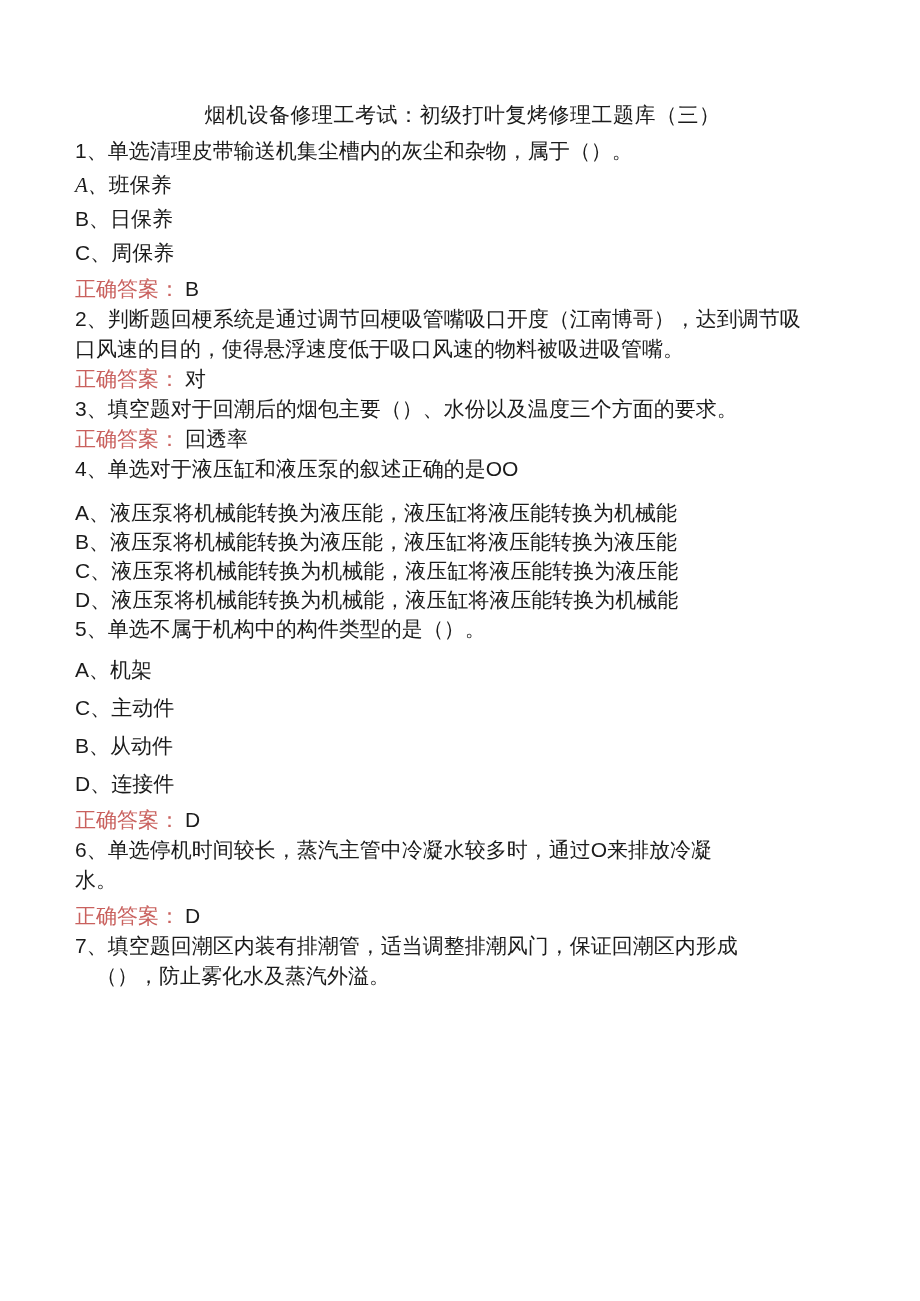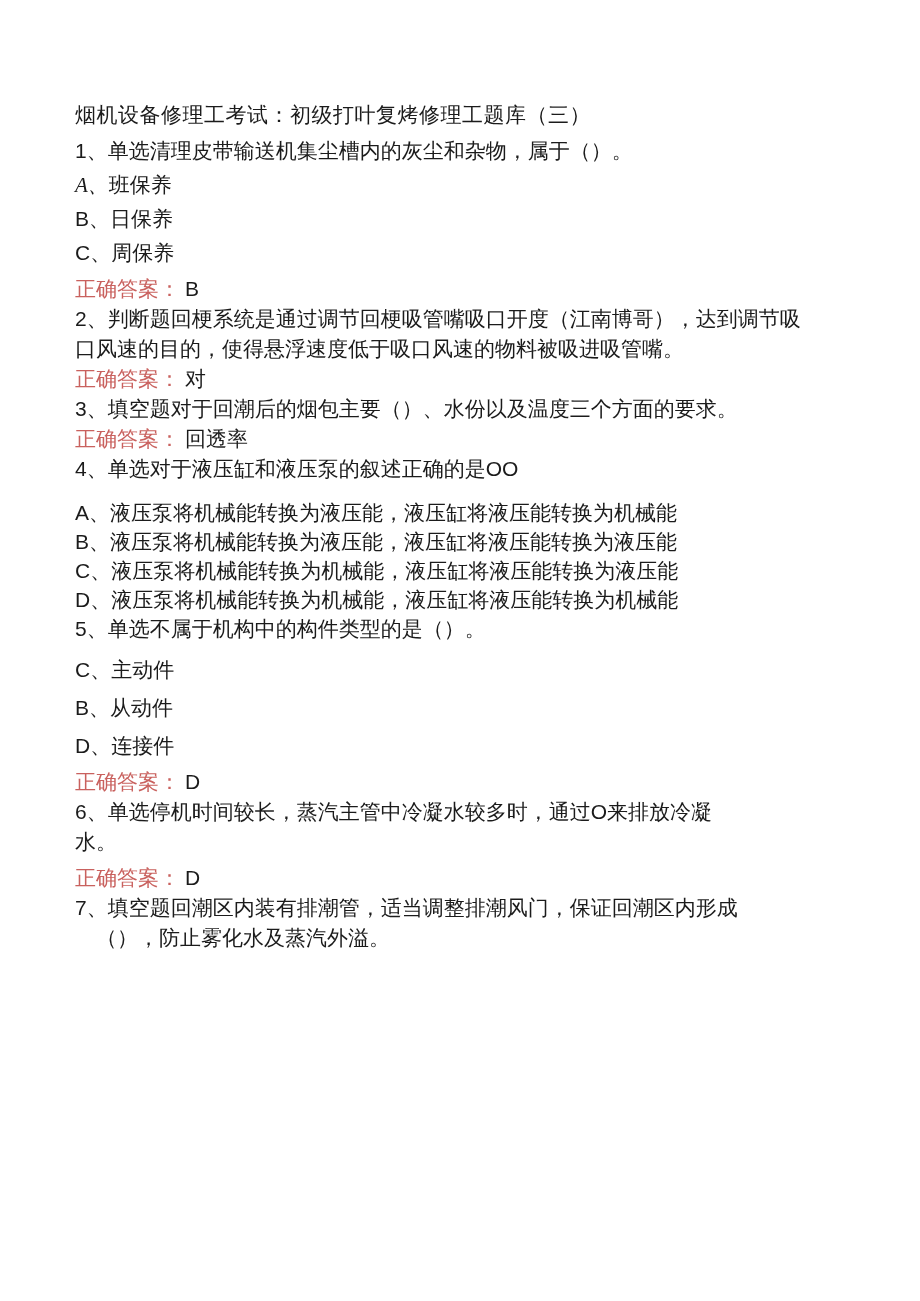--- a/index.html
+++ b/index.html
@@ -14,21 +14,21 @@
     height: 1301px;
     background: var(--page-bg);
     font-family: "Liberation Sans", "DejaVu Sans", sans-serif;
     color: var(--text-color);
     font-size: 21px;
     line-height: 30px;
     overflow: hidden;
   }
   .page { padding: 100px 70px 40px 75px; }
   .title {
-    text-align: left;
+    text-align: center;
     font-weight: normal;
     margin: 0 0 6px 0;
     letter-spacing: 0.5px;
   }
   .question { margin: 0; }
   .question-text { white-space: pre-line; }
   .options-list { margin-top: 2px; }
   .option { margin-top: 4px; }
   .question-1 .option:first-child::first-letter {
     font-style: italic;
@@ -77,20 +77,21 @@
         <div class="options-list">
           <div class="option">A、液压泵将机械能转换为液压能，液压缸将液压能转换为机械能</div>
           <div class="option">B、液压泵将机械能转换为液压能，液压缸将液压能转换为液压能</div>
           <div class="option">C、液压泵将机械能转换为机械能，液压缸将液压能转换为液压能</div>
           <div class="option">D、液压泵将机械能转换为机械能，液压缸将液压能转换为机械能</div>
         </div>
       </div>
       <div class="question question-5">
         <div class="question-text">5、单选不属于机构中的构件类型的是（）。</div>
         <div class="options-list">
+          <div class="option">A、机架</div>
           <div class="option">C、主动件</div>
           <div class="option">B、从动件</div>
           <div class="option">D、连接件</div>
         </div>
         <div class="answer-line"><span class="answer-label">正确答案：</span><span class="answer-value">D</span></div>
       </div>
       <div class="question question-6">
         <div class="question-text">6、单选停机时间较长，蒸汽主管中冷凝水较多时，通过O来排放冷凝
 水。</div>
         <div class="answer-line"><span class="answer-label">正确答案：</span><span class="answer-value">D</span></div>

